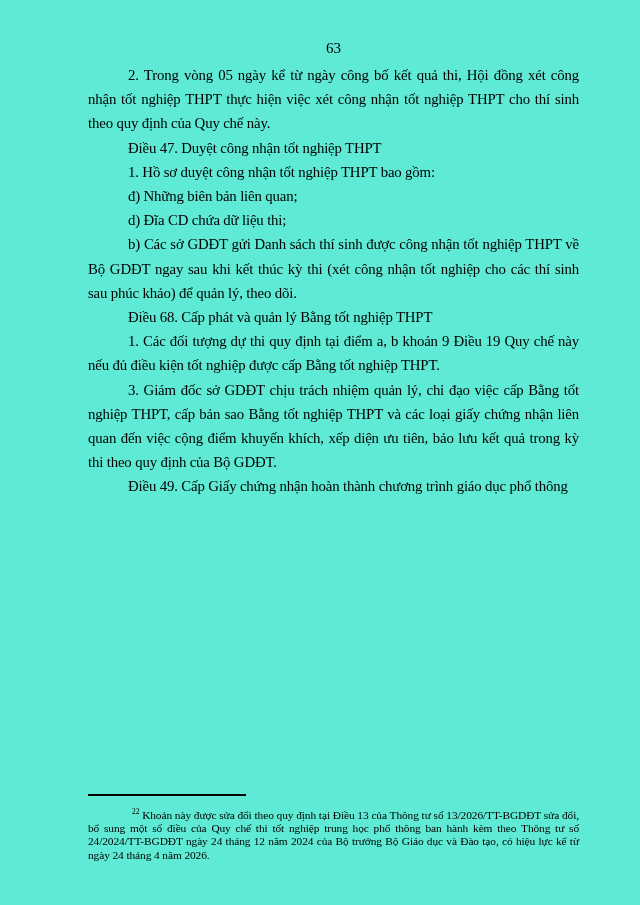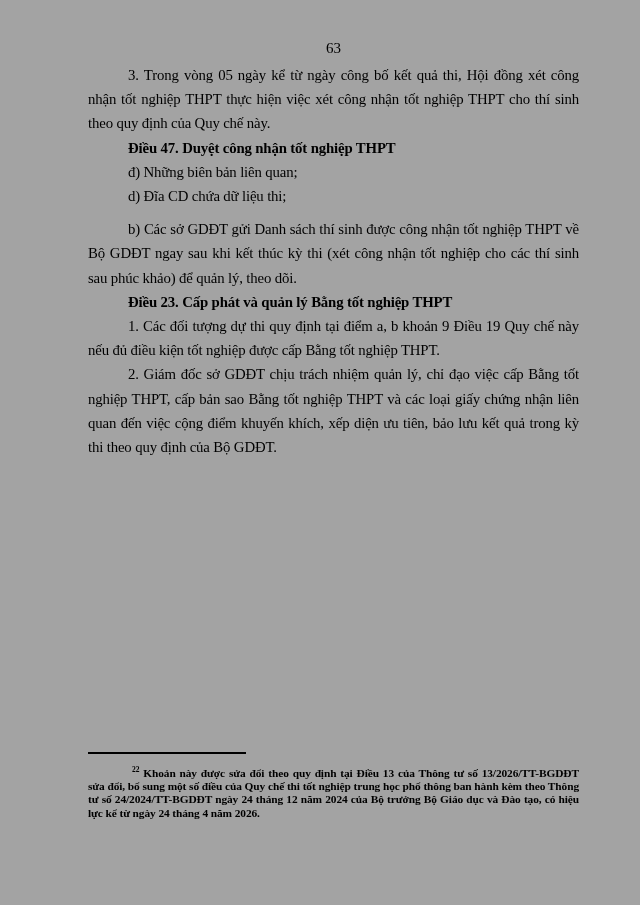--- a/index.html
+++ b/index.html
@@ -4,21 +4,21 @@
 <style>
   html, body {
     margin: 0;
     padding: 0;
     background: #ffffff;
   }
   .page {
     position: relative;
     width: 640px;
     height: 905px;
-    background: #a3a3a3;
+    background: #5eead4;
     color: #000000;
     font-family: "Liberation Serif", "DejaVu Serif", serif;
     overflow: hidden;
   }
   .textblock {
     position: absolute;
     left: 88px;
     top: 38px;
     width: 491px;
   }
@@ -30,37 +30,35 @@
   }
   .para {
     margin: 0;
     font-size: 14.8px;
     letter-spacing: -0.15px;
     line-height: 24.2px;
     text-align: justify;
     text-indent: 40px;
   }
   .heading {
-    font-weight: bold;
+    font-weight: normal;
   }
   .space-before {
-    margin-top: 9px;
   }
   .fn-ref {
     font-size: 9.5px;
     vertical-align: super;
     line-height: 0;
     letter-spacing: 0;
   }
   .footnote {
     position: absolute;
     left: 88px;
-    top: 752px;
+    top: 794px;
     width: 491px;
-    font-weight: bold;
   }
   .footnote-sep {
     width: 158px;
     height: 0;
     border-top: 2px solid #000000;
     margin: 0 0 13px 0;
   }
   .footnote-text {
     margin: 0;
     font-size: 11.4px;
@@ -77,43 +75,45 @@
 </style>
 </head>
 <body>
 
 <div class="page">
 
   <div class="textblock">
 
     <div class="page-number">63</div>
 
-    <p class="para">3. Trong vòng 05 ngày kể từ ngày công bố kết quả thi, Hội đồng xét công nhận tốt nghiệp THPT thực hiện việc xét công nhận tốt nghiệp THPT cho thí sinh theo quy định của Quy chế này.</p>
+    <p class="para">2. Trong vòng 05 ngày kể từ ngày công bố kết quả thi, Hội đồng xét công nhận tốt nghiệp THPT thực hiện việc xét công nhận tốt nghiệp THPT cho thí sinh theo quy định của Quy chế này.</p>
 
     <p class="para heading">Điều 47. Duyệt công nhận tốt nghiệp THPT</p>
 
+    <p class="para">1. Hồ sơ duyệt công nhận tốt nghiệp THPT bao gồm:</p>
 
 
 
 
     <p class="para">đ) Những biên bản liên quan;</p>
 
     <p class="para">d) Đĩa CD chứa dữ liệu thi;</p>
 
 
 
 
     <p class="para space-before">b) Các sở GDĐT gửi Danh sách thí sinh được công nhận tốt nghiệp THPT về Bộ GDĐT ngay sau khi kết thúc kỳ thi (xét công nhận tốt nghiệp cho các thí sinh sau phúc khảo) để quản lý, theo dõi.</p>
 
-    <p class="para heading">Điều 23. Cấp phát và quản lý Bằng tốt nghiệp THPT</p>
+    <p class="para heading">Điều 68. Cấp phát và quản lý Bằng tốt nghiệp THPT</p>
 
     <p class="para">1. Các đối tượng dự thi quy định tại điểm a, b khoản 9 Điều 19 Quy chế này nếu đủ điều kiện tốt nghiệp được cấp Bằng tốt nghiệp THPT.</p>
 
-    <p class="para">2. Giám đốc sở GDĐT chịu trách nhiệm quản lý, chỉ đạo việc cấp Bằng tốt nghiệp THPT, cấp bản sao Bằng tốt nghiệp THPT và các loại giấy chứng nhận liên quan đến việc cộng điểm khuyến khích, xếp diện ưu tiên, bảo lưu kết quả trong kỳ thi theo quy định của Bộ GDĐT.</p>
+    <p class="para">3. Giám đốc sở GDĐT chịu trách nhiệm quản lý, chỉ đạo việc cấp Bằng tốt nghiệp THPT, cấp bản sao Bằng tốt nghiệp THPT và các loại giấy chứng nhận liên quan đến việc cộng điểm khuyến khích, xếp diện ưu tiên, bảo lưu kết quả trong kỳ thi theo quy định của Bộ GDĐT.</p>
 
+    <p class="para heading">Điều 49. Cấp Giấy chứng nhận hoàn thành chương trình giáo dục phổ thông</p>
 
   </div>
 
   <div class="footnote">
     <div class="footnote-sep"></div>
     <p class="footnote-text"><span class="footnote-marker">22</span><span> Khoản này được sửa đổi theo quy định tại Điều 13 của Thông tư số 13/2026/TT-BGDĐT sửa đổi, bổ sung một số điều của Quy chế thi tốt nghiệp trung học phổ thông ban hành kèm theo Thông tư số 24/2024/TT-BGDĐT ngày 24 tháng 12 năm 2024 của Bộ trưởng Bộ Giáo dục và Đào tạo, có hiệu lực kể từ ngày 24 tháng 4 năm 2026.</span></p>
   </div>
 
 </div>
 

